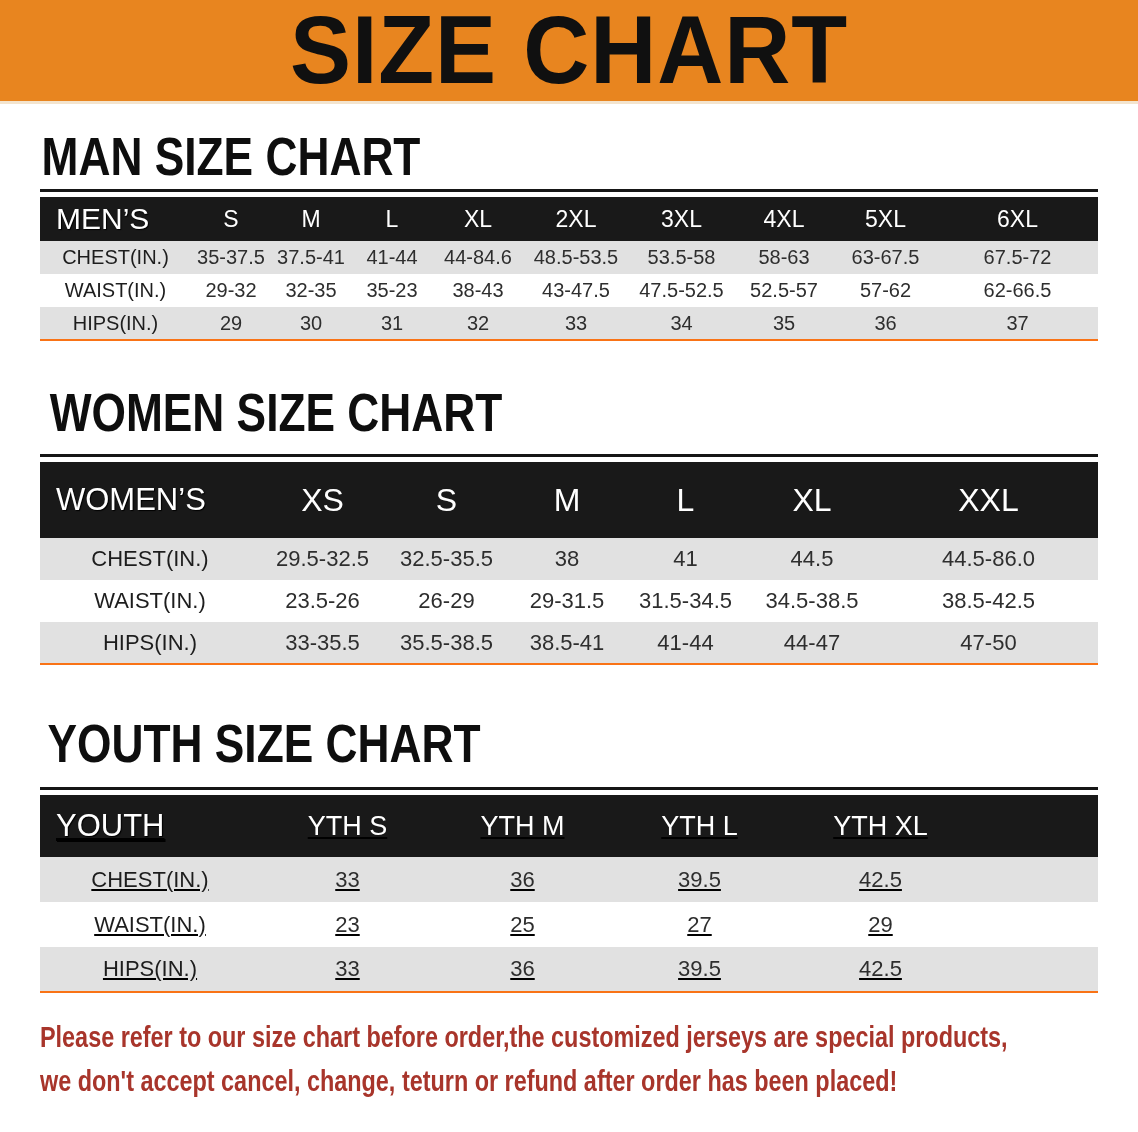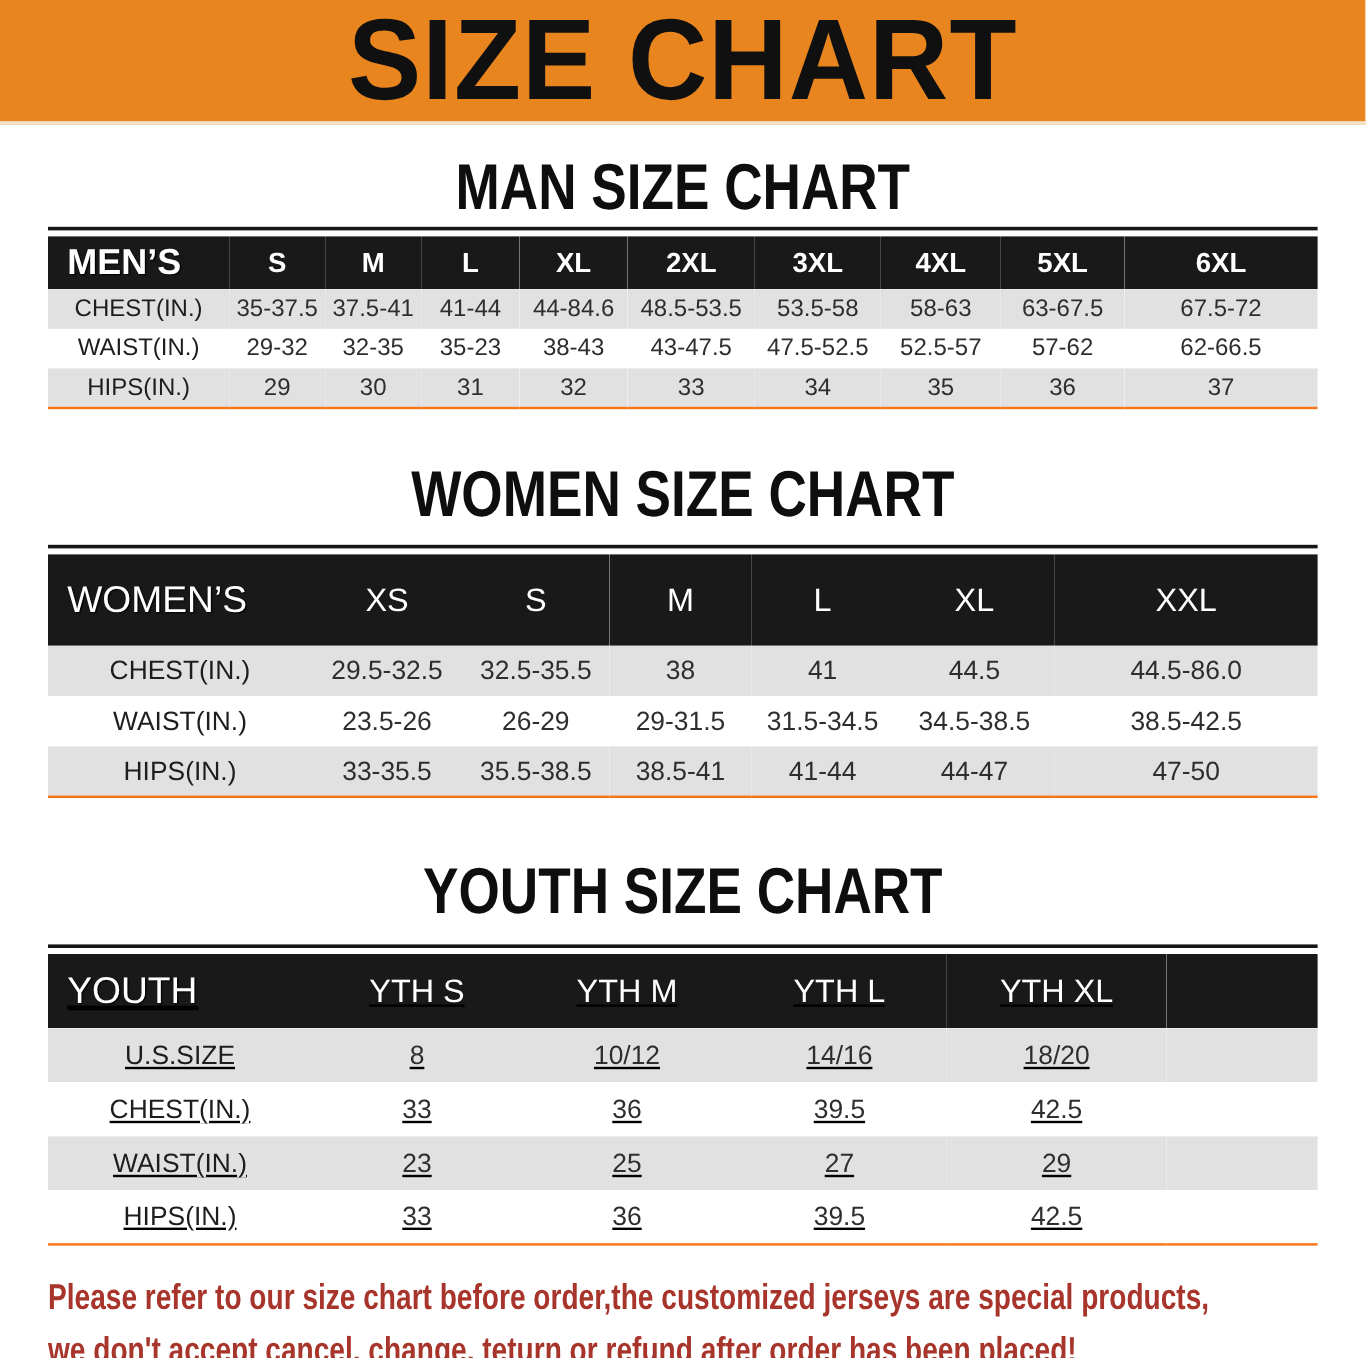--- a/index.html
+++ b/index.html
@@ -13,21 +13,21 @@
     width:1138px;height:101px;background:#E8851F;
     border-bottom:3px solid #F3E4CE;
     display:flex;align-items:center;justify-content:center;
   }
   .banner-title{
     font-size:104px;font-weight:bold;color:#101010;
     line-height:101px;white-space:nowrap;display:inline-block;
     transform:scale(0.88,0.92);letter-spacing:1px;
   }
   
-  .sec-heading{text-align:center;}
+  .sec-heading{}
   .sec-heading span{
     display:inline-block;font-size:54px;font-weight:bold;color:#0e0e0e;
     transform:scaleX(0.82);white-space:nowrap;line-height:52px;
   }
   .h-man{margin-top:26px;height:52px;}
   .h-women{margin-top:45px;height:52px;}
   .h-youth{margin-top:52px;height:52px;}
   
   .tblwrap{margin-left:40px;width:1058px;}
   .t-men{margin-top:7px;}
@@ -36,24 +36,24 @@
   .topline{height:3px;background:#161616;margin-bottom:5px;}
   table{border-collapse:collapse;table-layout:fixed;width:1058px;}
   th,td{padding:0;margin:0;vertical-align:middle;text-align:center;overflow:hidden;white-space:nowrap;}
   tr.bar{background:#191919;color:#ffffff;}
   tr.bar .tlabel{
     text-align:left;padding-left:16px;font-weight:bold;
     text-shadow:1px 1px 1px #000;
   }
   .t-men tr.bar{height:44px;}
   .t-men tr.bar .tlabel{font-size:30px;}
-  .t-men tr.bar th{font-size:23px;font-weight:bold;}
+  .t-men tr.bar th{font-size:23px;font-weight:normal;}
   .t-women tr.bar{height:76px;}
   .t-women tr.bar .tlabel{font-size:31px;}
-  .t-women tr.bar th{font-size:27px;font-weight:normal;}
+  .t-women tr.bar th{font-size:32px;font-weight:normal;}
   .t-youth tr.bar{height:62px;}
   .t-youth tr.bar .tlabel{font-size:31px;}
   .t-youth tr.bar th{font-size:27px;font-weight:normal;}
   tbody tr:nth-child(odd){background:#E1E1E1;}
   tbody tr:nth-child(even){background:#ffffff;}
   tbody tr:last-child td{border-bottom:2px solid #f97316;}
   tbody .rlabel{color:#1d1d1d;}
   tbody td{color:#2e2e2e;}
   .t-men tbody tr{height:33px;}
   .t-men tbody td{font-size:20px;}
@@ -228,28 +228,20 @@
         <th class="tlabel">YOUTH</th>
         <th>YTH S</th>
         <th>YTH M</th>
         <th>YTH L</th>
         <th>YTH XL</th>
         <th></th>
       </tr>
     </thead>
     <tbody>
       <tr>
-        <td class="rlabel">U.S.SIZE</td>
-        <td>8</td>
-        <td>10/12</td>
-        <td>14/16</td>
-        <td>18/20</td>
-        <td></td>
-      </tr>
-      <tr>
         <td class="rlabel">CHEST(IN.)</td>
         <td>33</td>
         <td>36</td>
         <td>39.5</td>
         <td>42.5</td>
         <td></td>
       </tr>
       <tr>
         <td class="rlabel">WAIST(IN.)</td>
         <td>23</td>

